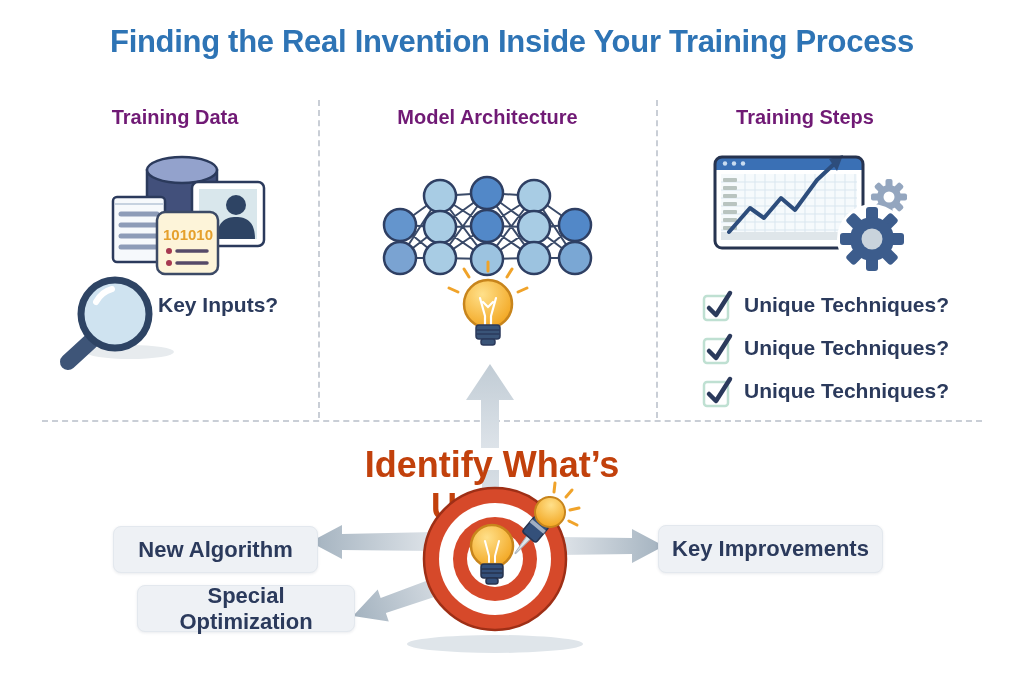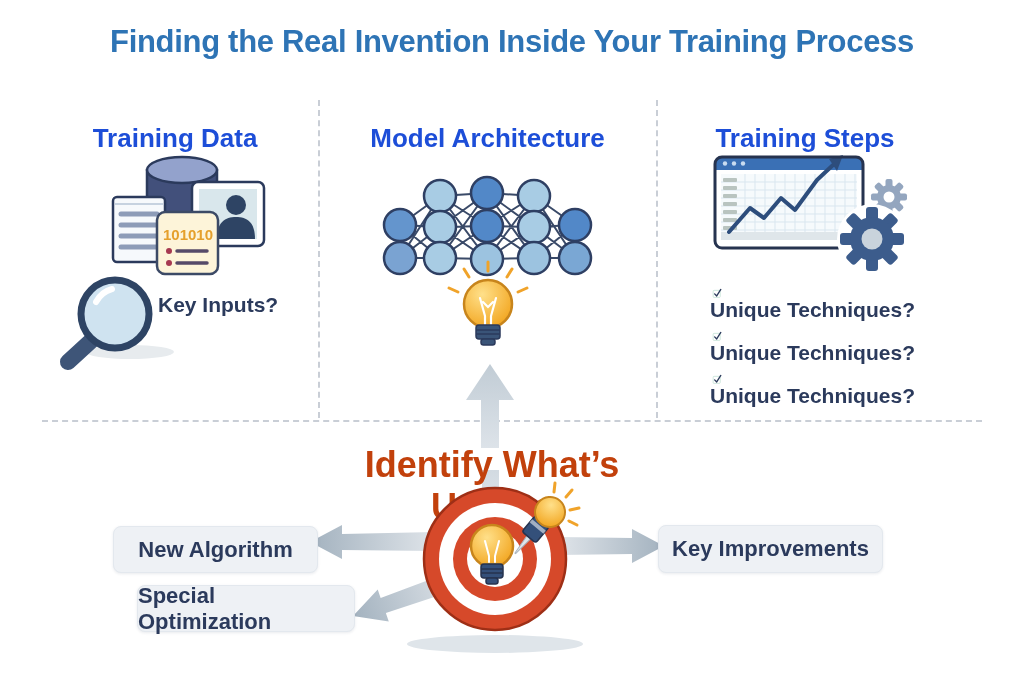--- a/index.html
+++ b/index.html
@@ -1,30 +1,30 @@
 <!DOCTYPE html>
 <html><head>
 <meta charset="utf-8">
 <style>
   html,body{margin:0;padding:0;background:#ffffff;}
   #canvas{position:relative;width:1024px;height:683px;background:#ffffff;overflow:hidden;
           font-family:"Liberation Sans","DejaVu Sans",sans-serif;}
   .abs{position:absolute;}
   .title{left:0;top:24px;width:1024px;text-align:center;font-size:31px;font-weight:bold;
          color:#2e74b5;letter-spacing:-0.3px;}
-  .colhead{top:123px;text-align:center;font-size:26px;font-weight:bold;color:#1d4ed8;}
+  .colhead{top:106px;text-align:center;font-size:20px;font-weight:bold;color:#701a75;}
   .caption{font-size:21px;font-weight:bold;color:#2b3a5c;}
   .vdash{width:0;border-left:2px dashed #c9ced6;}
   .hdash{height:0;border-top:2px dashed #c9ced6;}
-  .check-row{display:flex;margin-bottom:9px;height:34px;flex-direction:column;}
+  .check-row{display:flex;align-items:center;margin-bottom:9px;height:34px;}
   .check-row span{font-size:21px;font-weight:bold;color:#2b3a5c;margin-left:10px;}
   .heading2{text-align:center;font-size:36px;font-weight:bold;color:#c2410c;}
   .pill{background:#eef1f5;border:1px solid #e3e8ee;border-radius:8px;
         box-shadow:0 1px 3px rgba(40,60,90,.10);display:flex;align-items:center;justify-content:center;
-        font-size:22px;font-weight:bold;color:#2b3a5c;}
+        font-size:22px;font-weight:bold;color:#2b3a5c;text-align:center;}
   .stub{background:linear-gradient(#d2dae1,#dde3e9);}
 </style>
 </head>
 <body>
 
 <div id="canvas">
 
   <div class="abs title">Finding the Real Invention Inside Your Training Process</div>
 
   <div class="abs vdash" style="left:318px;top:100px;height:318px;"></div>

